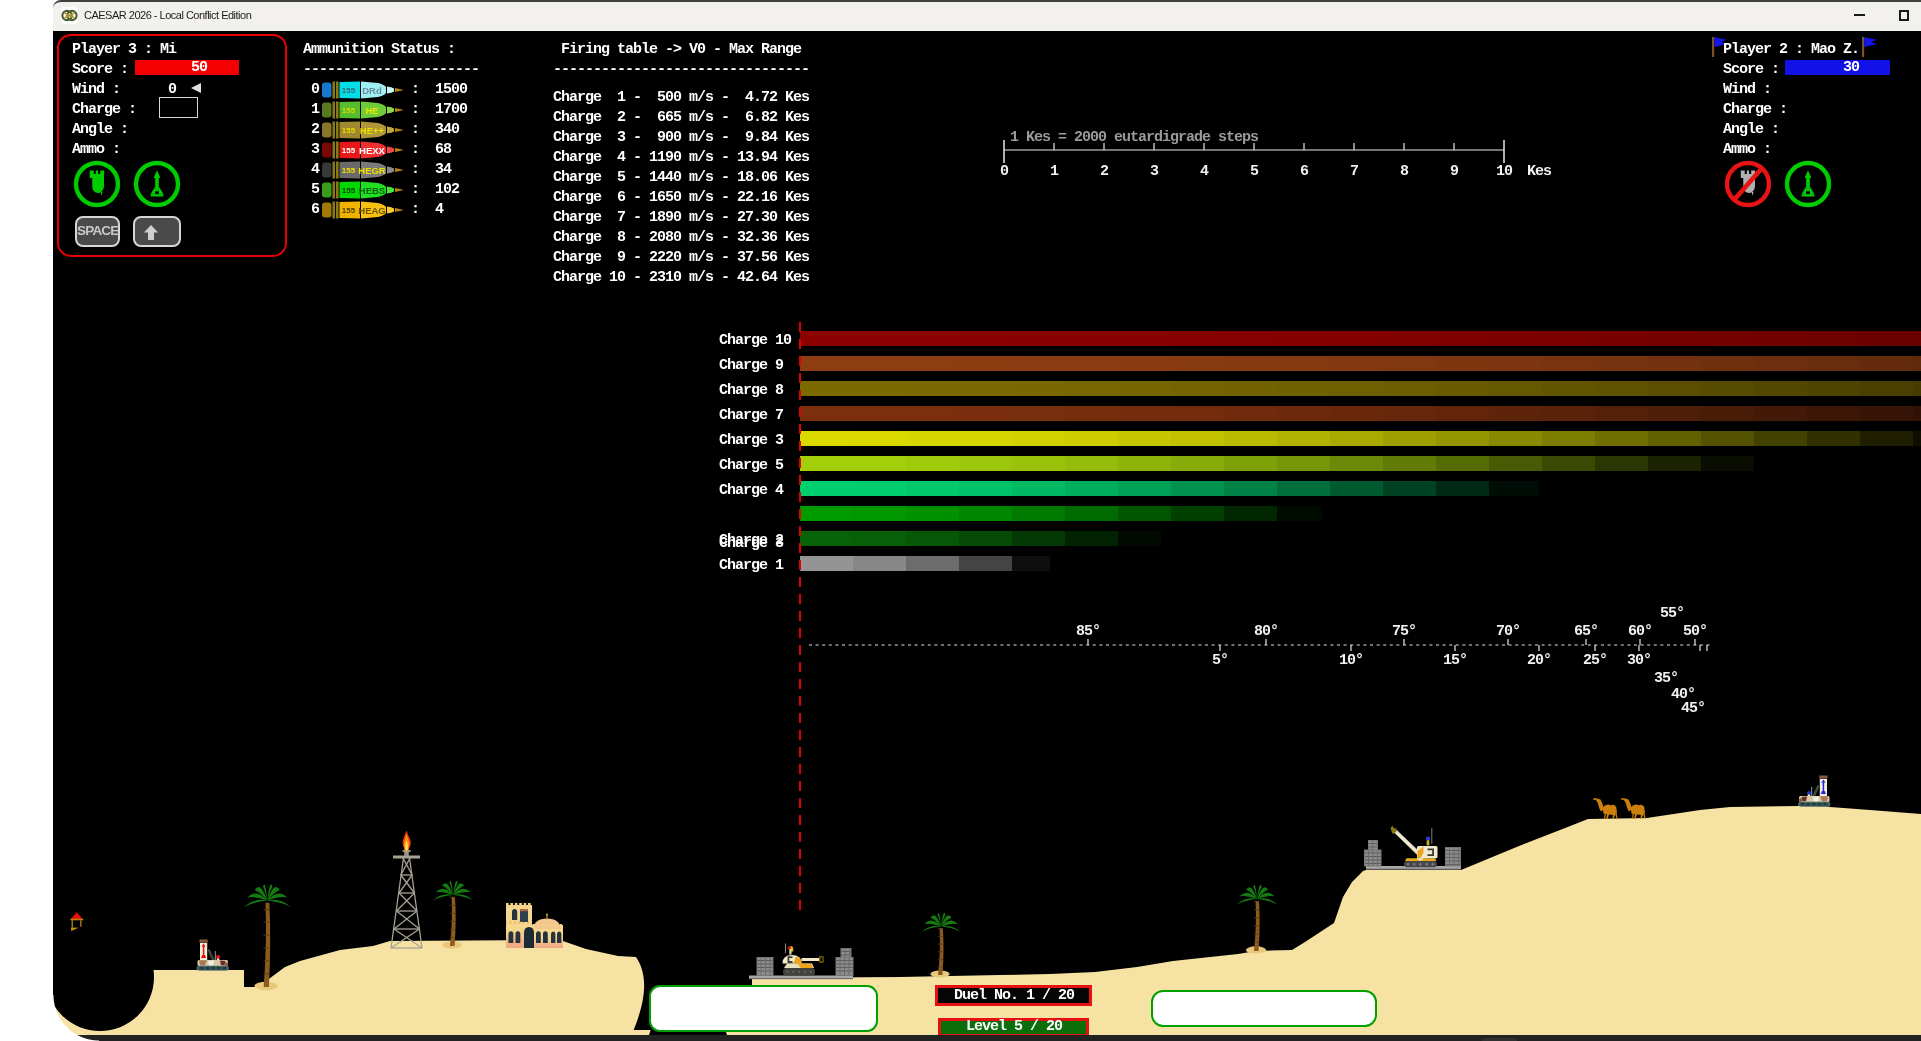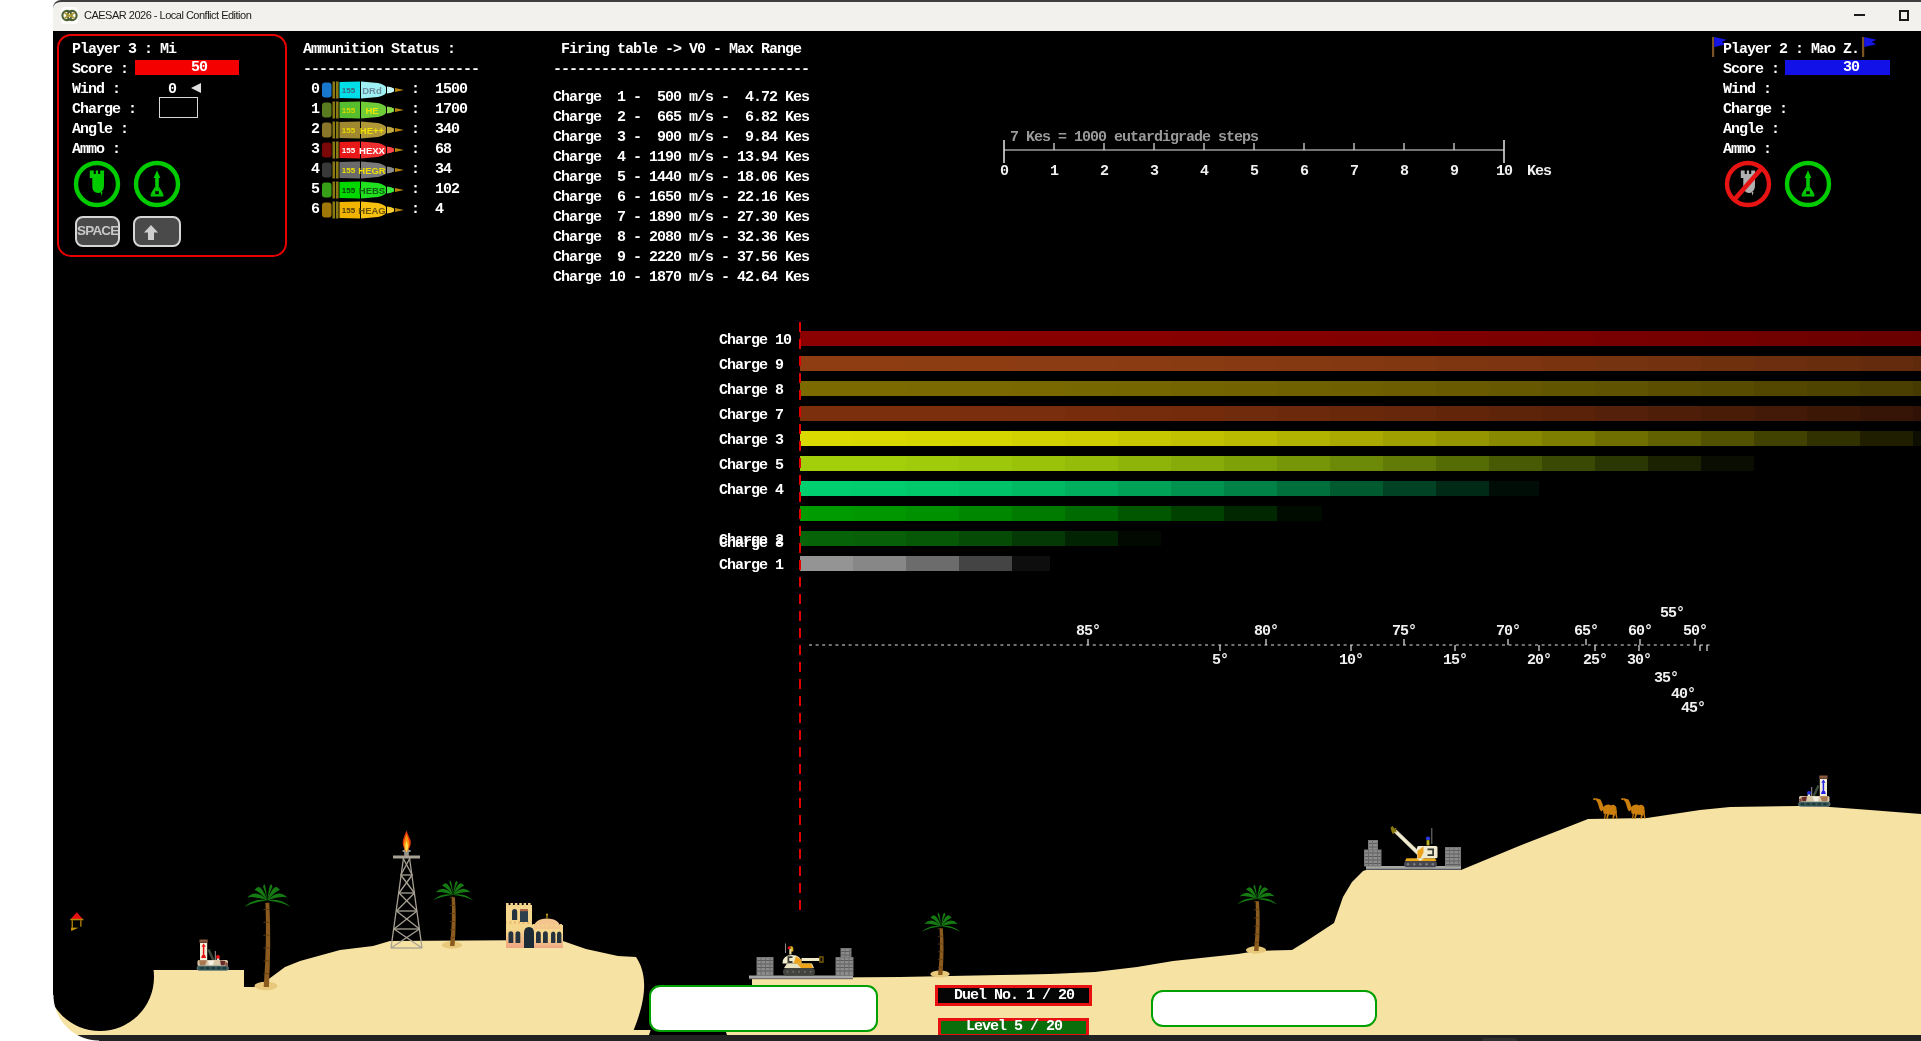--- a/index.html
+++ b/index.html
@@ -398,21 +398,21 @@
 <text x="815" y="69" class="at" text-anchor="middle">25°</text>
 <line x1="859" y1="50" x2="859" y2="56" stroke="#e8e8e8" stroke-width="1.2"></line>
 <text x="859" y="69" class="at" text-anchor="middle">30°</text>
 <line x1="920" y1="50" x2="920" y2="56" stroke="#e8e8e8" stroke-width="1.2"></line>
 <line x1="927" y1="50" x2="927" y2="56" stroke="#e8e8e8" stroke-width="1.2"></line>
 <text x="886" y="87" class="at" text-anchor="middle">35°</text>
 <text x="903" y="103" class="at" text-anchor="middle">40°</text>
 <text x="913" y="117" class="at" text-anchor="middle">45°</text>
 </svg>
 
-<div class="mono gray" style="left:1010px;top:128px">7 Kes = 1000 eutardigrade steps</div>
+<div class="mono gray" style="left:1010px;top:128px">1 Kes = 2000 eutardigrade steps</div>
 <svg style="position:absolute;left:995px;top:125px" width="570" height="60" viewBox="0 0 570 60">
 <line x1="9" y1="25" x2="509" y2="25" stroke="#e8e8e8" stroke-width="1.2"></line>
 <line x1="9" y1="15" x2="9" y2="38" stroke="#e8e8e8" stroke-width="1.5"></line>
 <text x="9" y="50" class="rt" text-anchor="middle">0</text>
 <line x1="59" y1="18" x2="59" y2="25" stroke="#e8e8e8" stroke-width="1.2"></line>
 <text x="59" y="50" class="rt" text-anchor="middle">1</text>
 <line x1="109" y1="18" x2="109" y2="25" stroke="#e8e8e8" stroke-width="1.2"></line>
 <text x="109" y="50" class="rt" text-anchor="middle">2</text>
 <line x1="159" y1="18" x2="159" y2="25" stroke="#e8e8e8" stroke-width="1.2"></line>
 <text x="159" y="50" class="rt" text-anchor="middle">3</text>
@@ -572,21 +572,21 @@
 <div class="mono" style="left:553px;top:60px">--------------------------------</div>
 <div class="mono" style="left:553px;top:88px">Charge  1 -  500 m/s -  4.72 Kes</div>
 <div class="mono" style="left:553px;top:108px">Charge  2 -  665 m/s -  6.82 Kes</div>
 <div class="mono" style="left:553px;top:128px">Charge  3 -  900 m/s -  9.84 Kes</div>
 <div class="mono" style="left:553px;top:148px">Charge  4 - 1190 m/s - 13.94 Kes</div>
 <div class="mono" style="left:553px;top:168px">Charge  5 - 1440 m/s - 18.06 Kes</div>
 <div class="mono" style="left:553px;top:188px">Charge  6 - 1650 m/s - 22.16 Kes</div>
 <div class="mono" style="left:553px;top:208px">Charge  7 - 1890 m/s - 27.30 Kes</div>
 <div class="mono" style="left:553px;top:228px">Charge  8 - 2080 m/s - 32.36 Kes</div>
 <div class="mono" style="left:553px;top:248px">Charge  9 - 2220 m/s - 37.56 Kes</div>
-<div class="mono" style="left:553px;top:268px">Charge 10 - 1870 m/s - 42.64 Kes</div>
+<div class="mono" style="left:553px;top:268px">Charge 10 - 2310 m/s - 42.64 Kes</div>
 
 <svg style="position:absolute;left:1710px;top:36px" width="22" height="22" viewBox="0 0 22 22">
 <rect x="2" y="1" width="2.2" height="20" fill="#7a5224"></rect>
 <path d="M4.2,1 L16.5,3.8 L11.5,6 L16.5,8.2 L4.2,11 Z" fill="#1515e8"></path>
     </svg>
     <svg style="position:absolute;left:1860px;top:36px" width="22" height="22" viewBox="0 0 22 22">
 <rect x="2" y="1" width="2.2" height="20" fill="#7a5224"></rect>
 <path d="M4.2,1 L16.5,3.8 L11.5,6 L16.5,8.2 L4.2,11 Z" fill="#1515e8"></path>
     </svg>
 <div class="mono" style="left:1723px;top:40px">Player 2 : Mao Z.</div>

